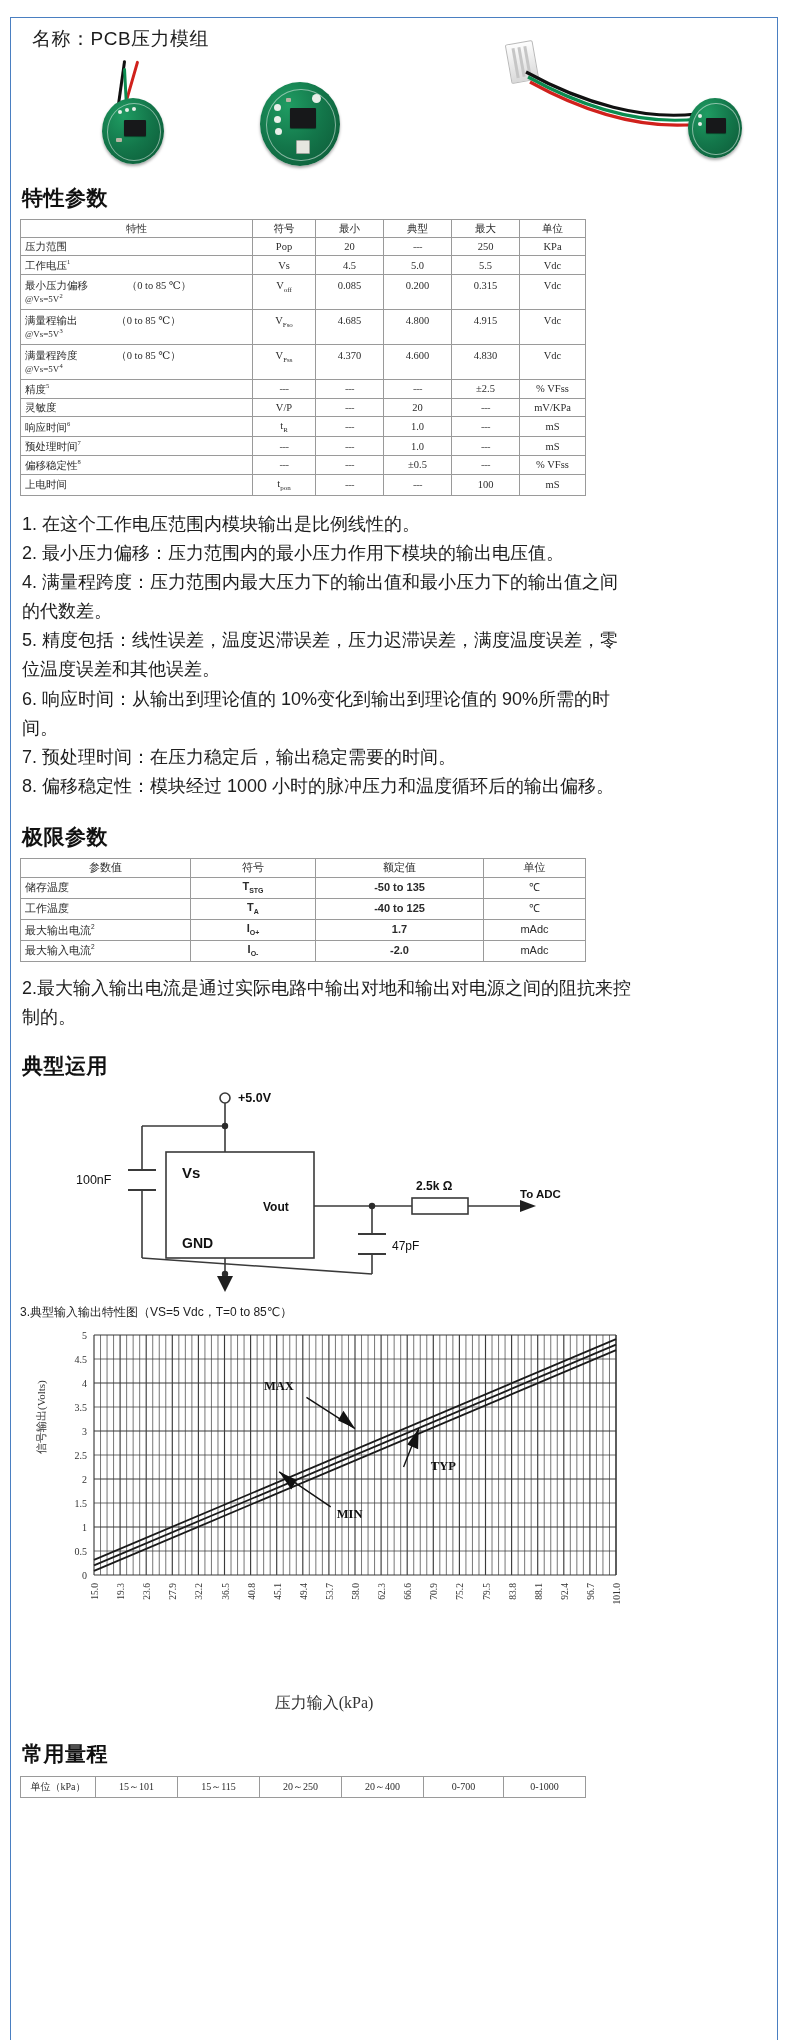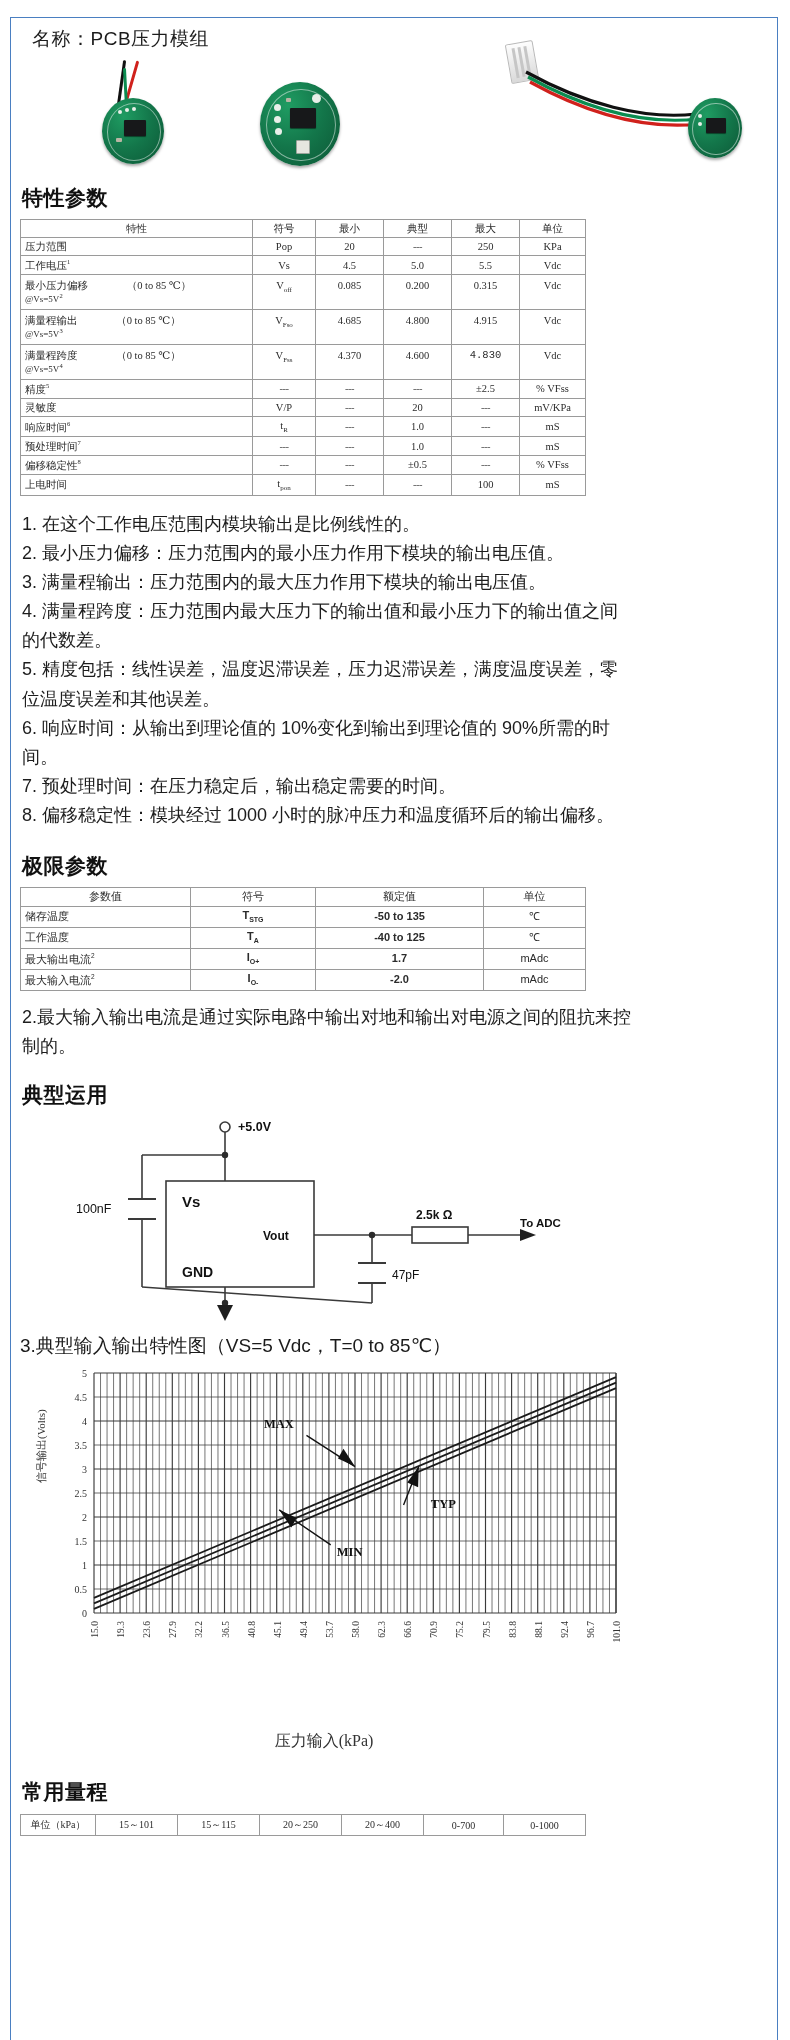--- a/index.html
+++ b/index.html
@@ -123,21 +123,21 @@
     font-size:18px;line-height:1.62;color:#1d1d1d;
   }
   div.notes p{margin:0;}
 
   
   .circuit{margin-top:6px;}
 
   
   .chart-wrap{position:relative;}
   .chart-caption{
-    font-size:19px;color:#1b1b1b;margin:0 0 6px 0;
+    font-size:12px;color:#1b1b1b;margin:0 0 6px 0;
   }
   .ylabel{
     position:absolute;
     left:14px; top:150px;
     transform:rotate(-90deg);
     transform-origin:left top;
     font-family:"Liberation Serif","DejaVu Serif",serif;
     font-size:11px;color:#333;
     white-space:nowrap;
   }
@@ -288,21 +288,21 @@
         </tr>
         <tr>
           <td class="l" style="height:30px;">
             <span>满量程跨度</span>
             <span class="cond">（0 to 85 ℃）</span>
             <span class="blk" style="font-size:9px;"><span>@Vs=5V</span><span class="sup">4</span></span>
           </td>
           <td class="c" style="vertical-align:top;padding-top:4px;"><span>V</span><span class="sub">Fss</span></td>
           <td class="c" style="vertical-align:top;padding-top:4px;"><span>4.370</span></td>
           <td class="c" style="vertical-align:top;padding-top:4px;"><span>4.600</span></td>
-          <td class="c" style="vertical-align:top;padding-top:4px;font-family:Liberation Mono, monospace;"><span>4.830</span></td>
+          <td class="c" style="vertical-align:top;padding-top:4px;"><span>4.830</span></td>
           <td class="c" style="vertical-align:top;padding-top:4px;"><span>Vdc</span></td>
         </tr>
         <tr>
           <td class="l"><span>精度</span><span class="sup">5</span></td>
           <td class="c dash"><span>---</span></td>
           <td class="c dash"><span>---</span></td>
           <td class="c dash"><span>---</span></td>
           <td class="c"><span>±2.5</span></td>
           <td class="c"><span>% VFss</span></td>
         </tr>
@@ -345,21 +345,20 @@
           <td class="c dash"><span>---</span></td>
           <td class="c"><span>100</span></td>
           <td class="c"><span>mS</span></td>
         </tr>
       </tbody>
     </table>
 
     <div class="notes" style="margin:14px 0 0 2px;width:600px;">
       <p>1. 在这个工作电压范围内模块输出是比例线性的。</p>
       <p>2. 最小压力偏移：压力范围内的最小压力作用下模块的输出电压值。</p>
-      <p>3. 满量程输出：压力范围内的最大压力作用下模块的输出电压值。</p>
       <p>4. 满量程跨度：压力范围内最大压力下的输出值和最小压力下的输出值之间的代数差。</p>
       <p>5. 精度包括：线性误差，温度迟滞误差，压力迟滞误差，满度温度误差，零位温度误差和其他误差。</p>
       <p>6. 响应时间：从输出到理论值的 10%变化到输出到理论值的 90%所需的时间。</p>
       <p>7. 预处理时间：在压力稳定后，输出稳定需要的时间。</p>
       <p>8. 偏移稳定性：模块经过 1000 小时的脉冲压力和温度循环后的输出偏移。</p>
     </div>
 
     <h2 class="sec" style="margin:22px 0 7px 2px;">极限参数</h2>
 
     <table class="spec" style="width:565px;font-family:'Liberation Sans',sans-serif;font-size:11px;">

